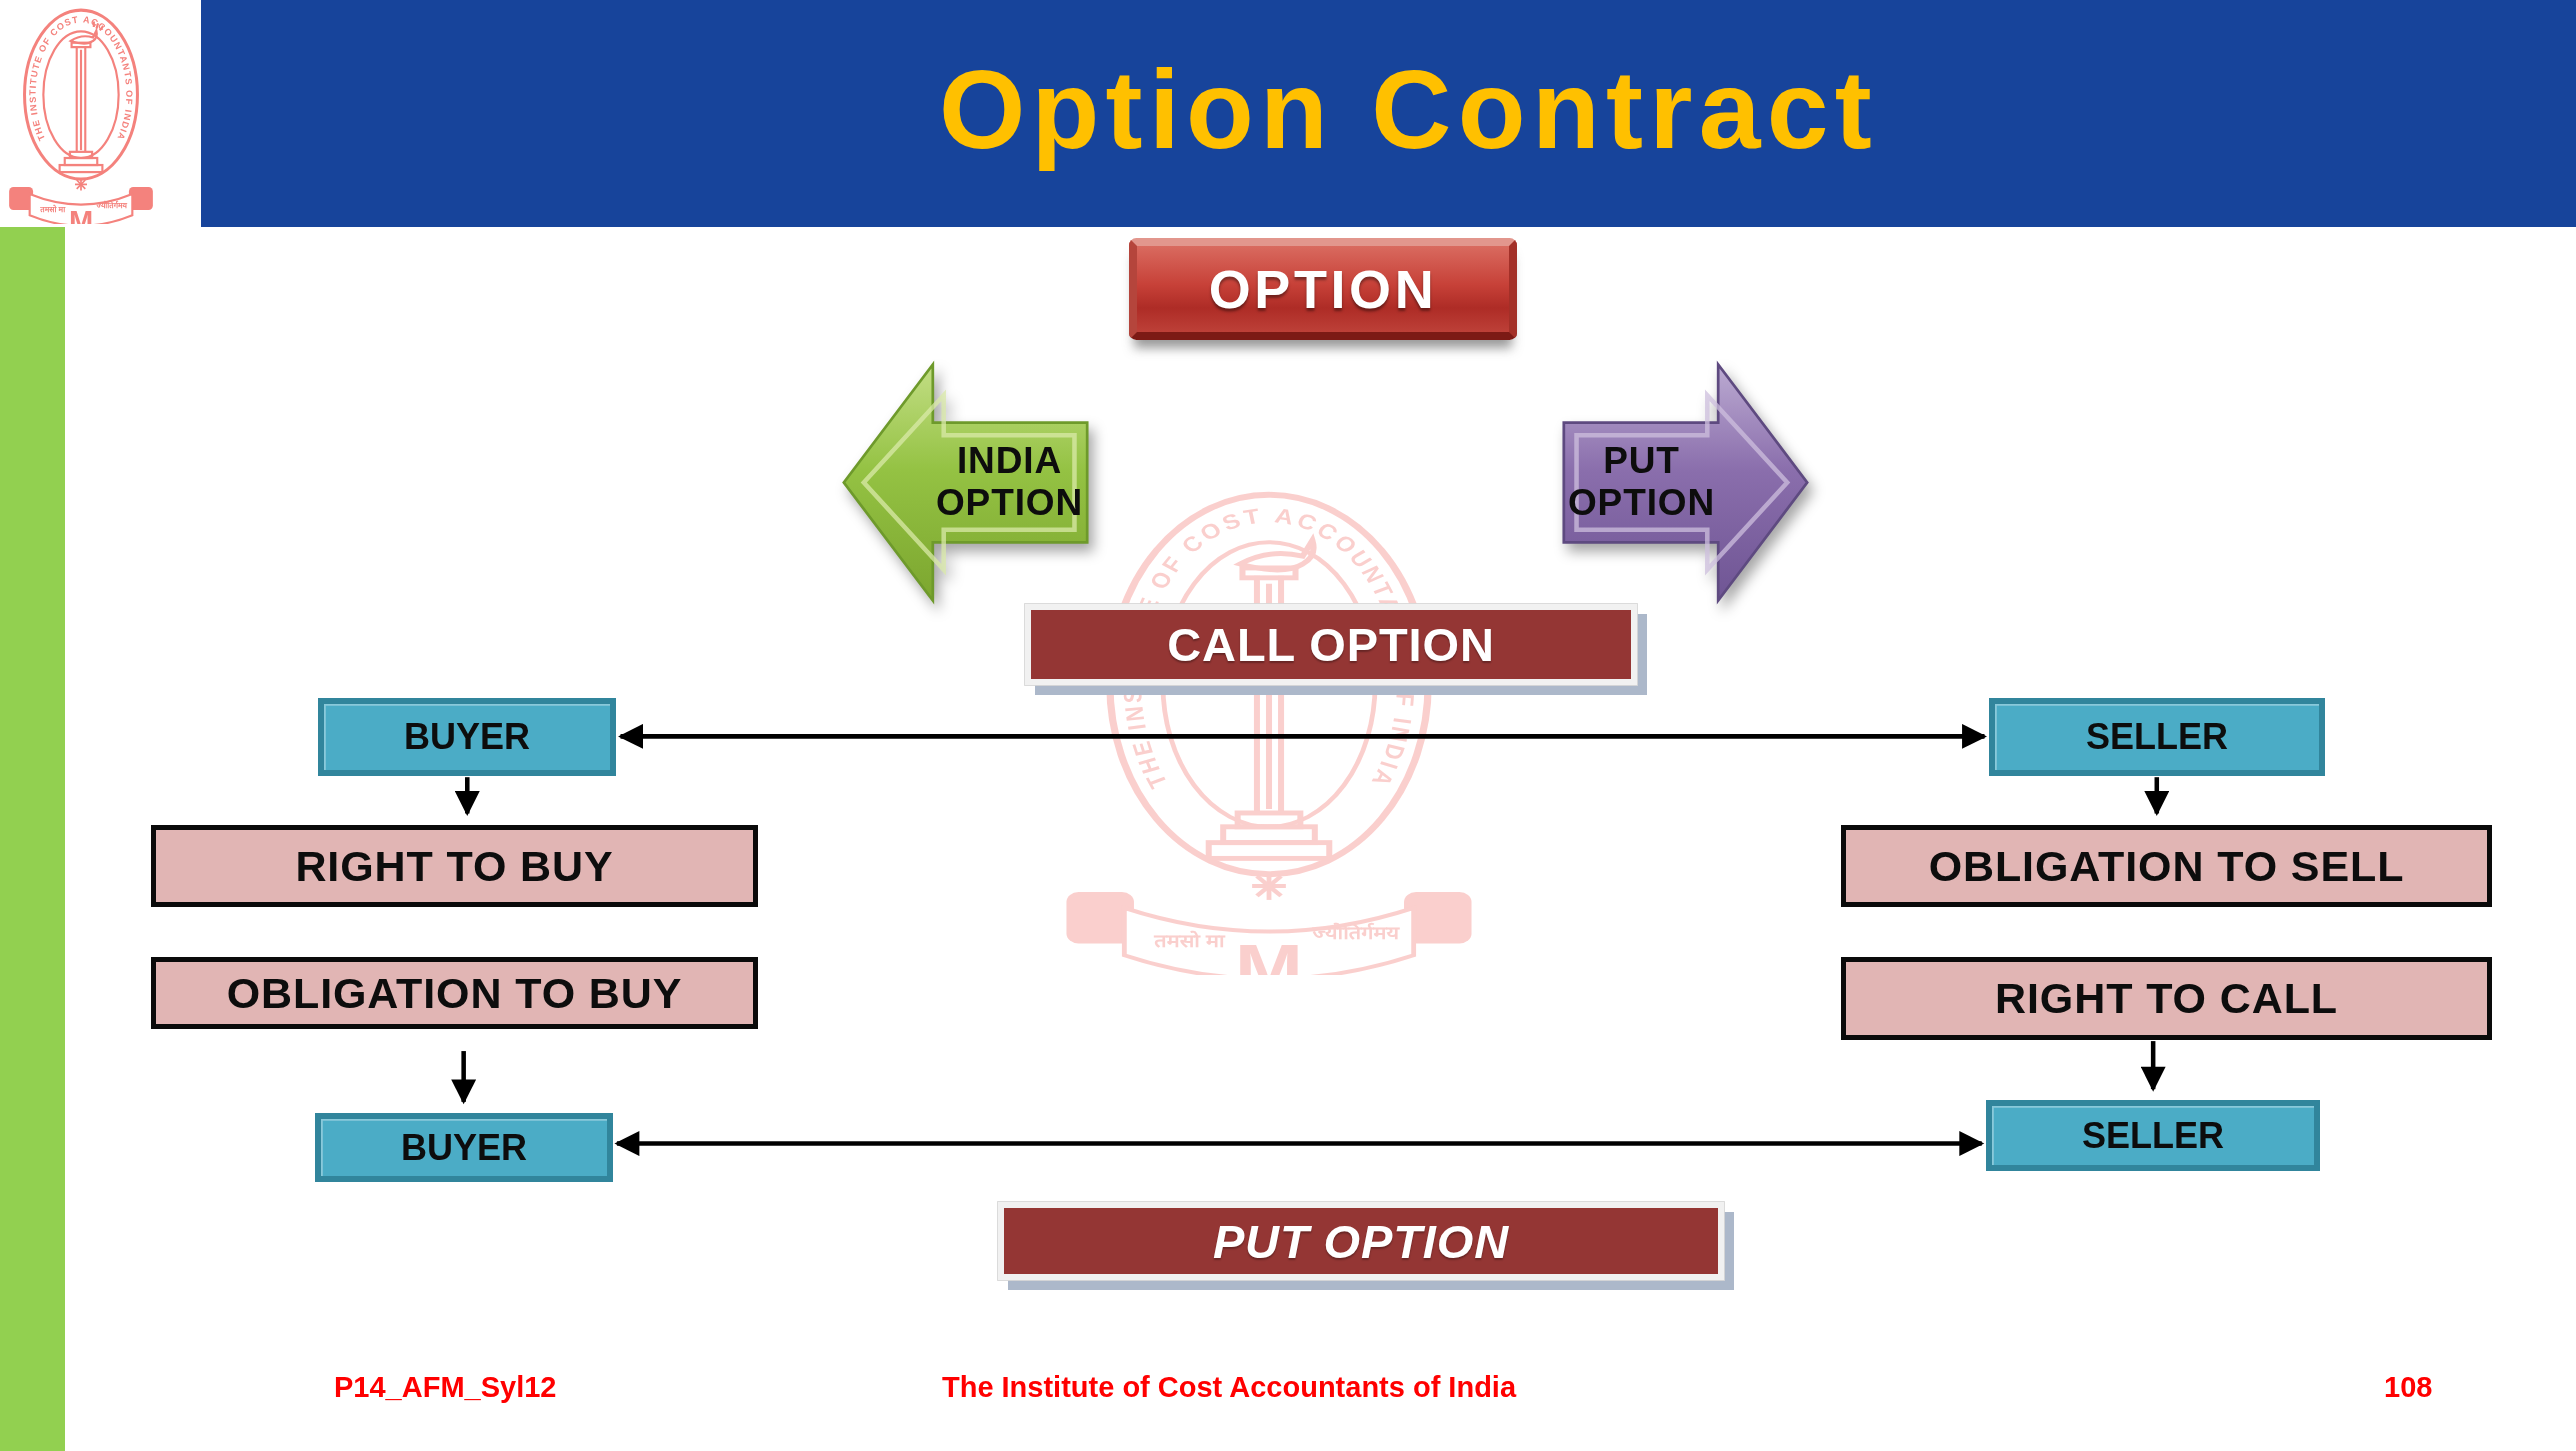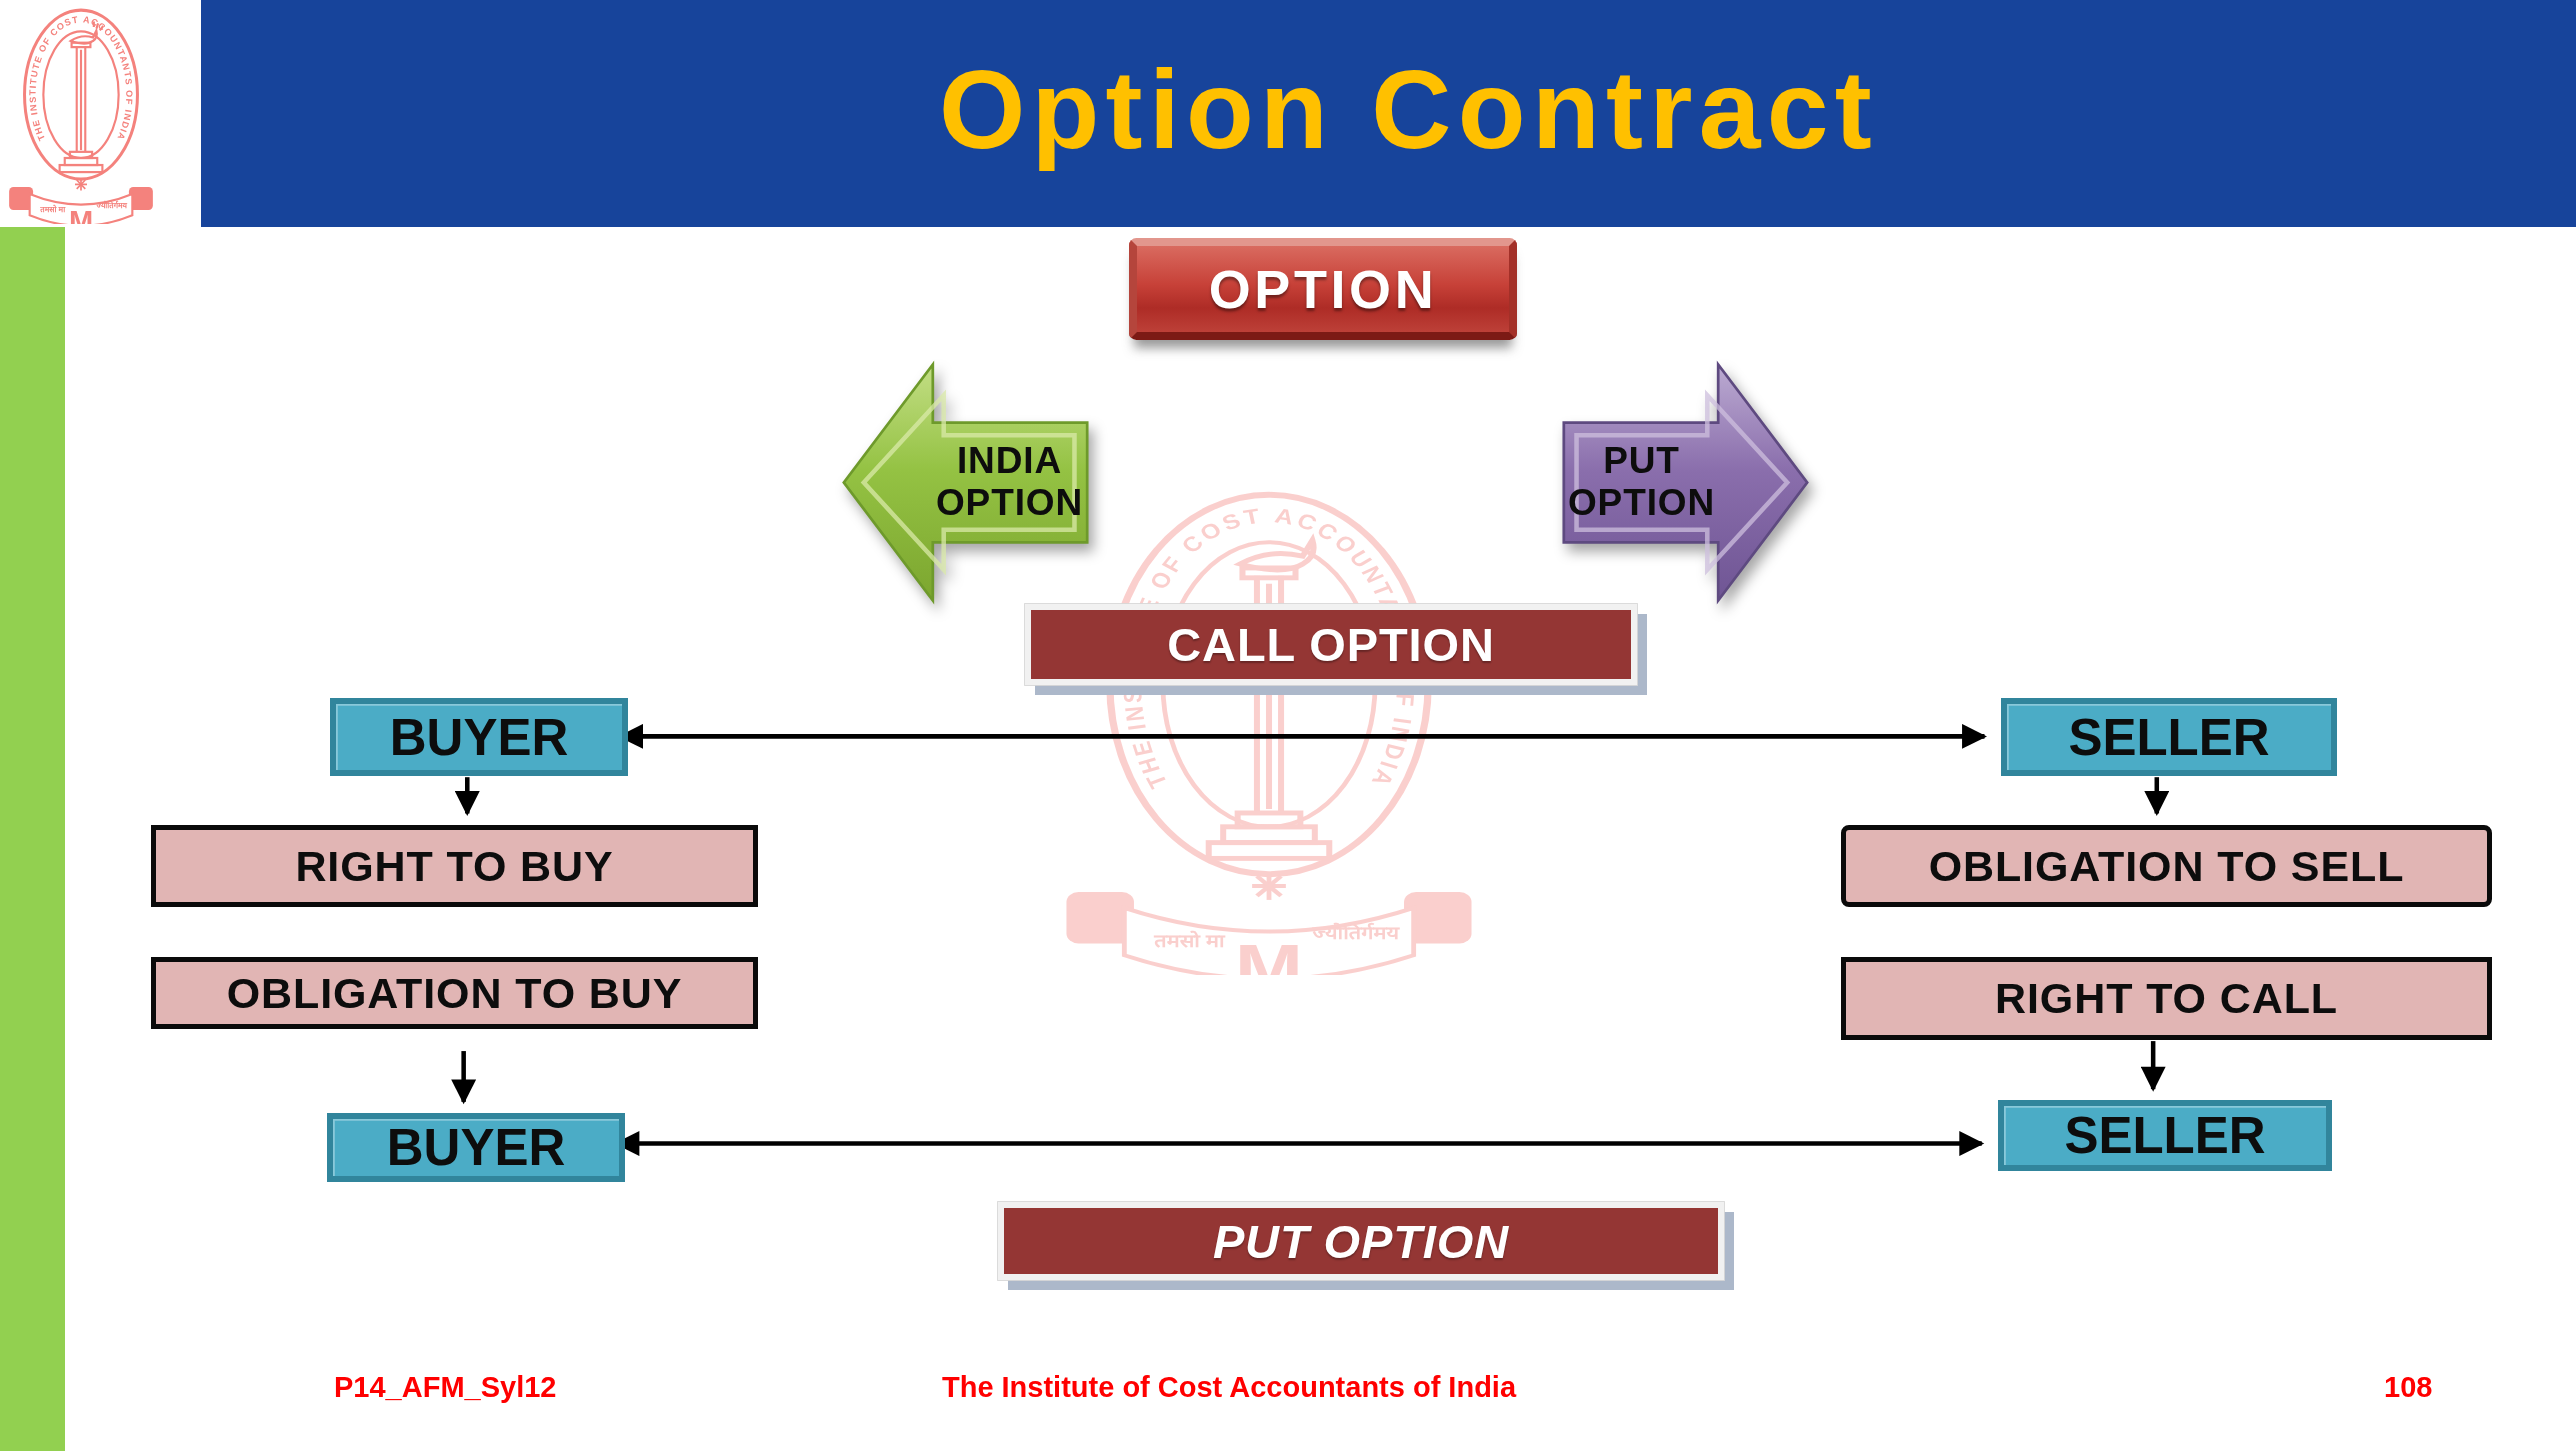--- a/index.html
+++ b/index.html
@@ -62,34 +62,34 @@
   .section-banner span{color:#fff; font-weight:bold; font-size:47px; letter-spacing:0.9px;
     text-shadow:0 1.8px 1.8px rgba(0,0,0,.3);}
   .call-banner{left:1025px; top:604px; width:612px; height:81px;}
   .put-banner{left:998px; top:1202px; width:726px; height:78px;font-style:italic;}
   
   .party-box{
     position:absolute; z-index:3; box-sizing:border-box; background:var(--box-teal);
     border:6.3px solid var(--box-teal-border);
     box-shadow:inset 1.8px 1.8px 0 rgba(255,255,255,.35);
     display:flex; align-items:center; justify-content:center;
-    font-weight:bold; font-size:51px; color:#0d0d0d;margin-left:12px;
+    font-weight:bold; font-size:36px; color:#0d0d0d;
   }
   .buyer-call{left:318px; top:698px; width:298px; height:78px;}
   .seller-call{left:1989px; top:698px; width:336px; height:78px;}
   .buyer-put{left:315px; top:1113px; width:298px; height:69px;}
   .seller-put{left:1986px; top:1100px; width:334px; height:71px;}
   
   .outcome-box{
     position:absolute; z-index:3; box-sizing:border-box; background:var(--box-pink);
     border:5.4px solid #0a0a0a; display:flex; align-items:center; justify-content:center;
     font-weight:bold; font-size:43px; color:#0d0d0d; letter-spacing:0.9px;
   }
   .right-to-buy{left:151px; top:825px; width:607px; height:82px;}
-  .obligation-to-sell{left:1841px; top:825px; width:651px; height:82px;border-radius:8px;}
+  .obligation-to-sell{left:1841px; top:825px; width:651px; height:82px;}
   .obligation-to-buy{left:151px; top:957px; width:607px; height:72px;}
   .right-to-sell{left:1841px; top:957px; width:651px; height:83px;}
   
   .footer-left,.footer-center,.footer-right{
     position:absolute; top:1371px; color:var(--footer-red); font-weight:bold; font-size:29px; z-index:3;
   }
   .footer-left{left:334px;}
   .footer-center{left:635px; width:1188px; text-align:center;}
   .footer-right{left:2384px;}
   

